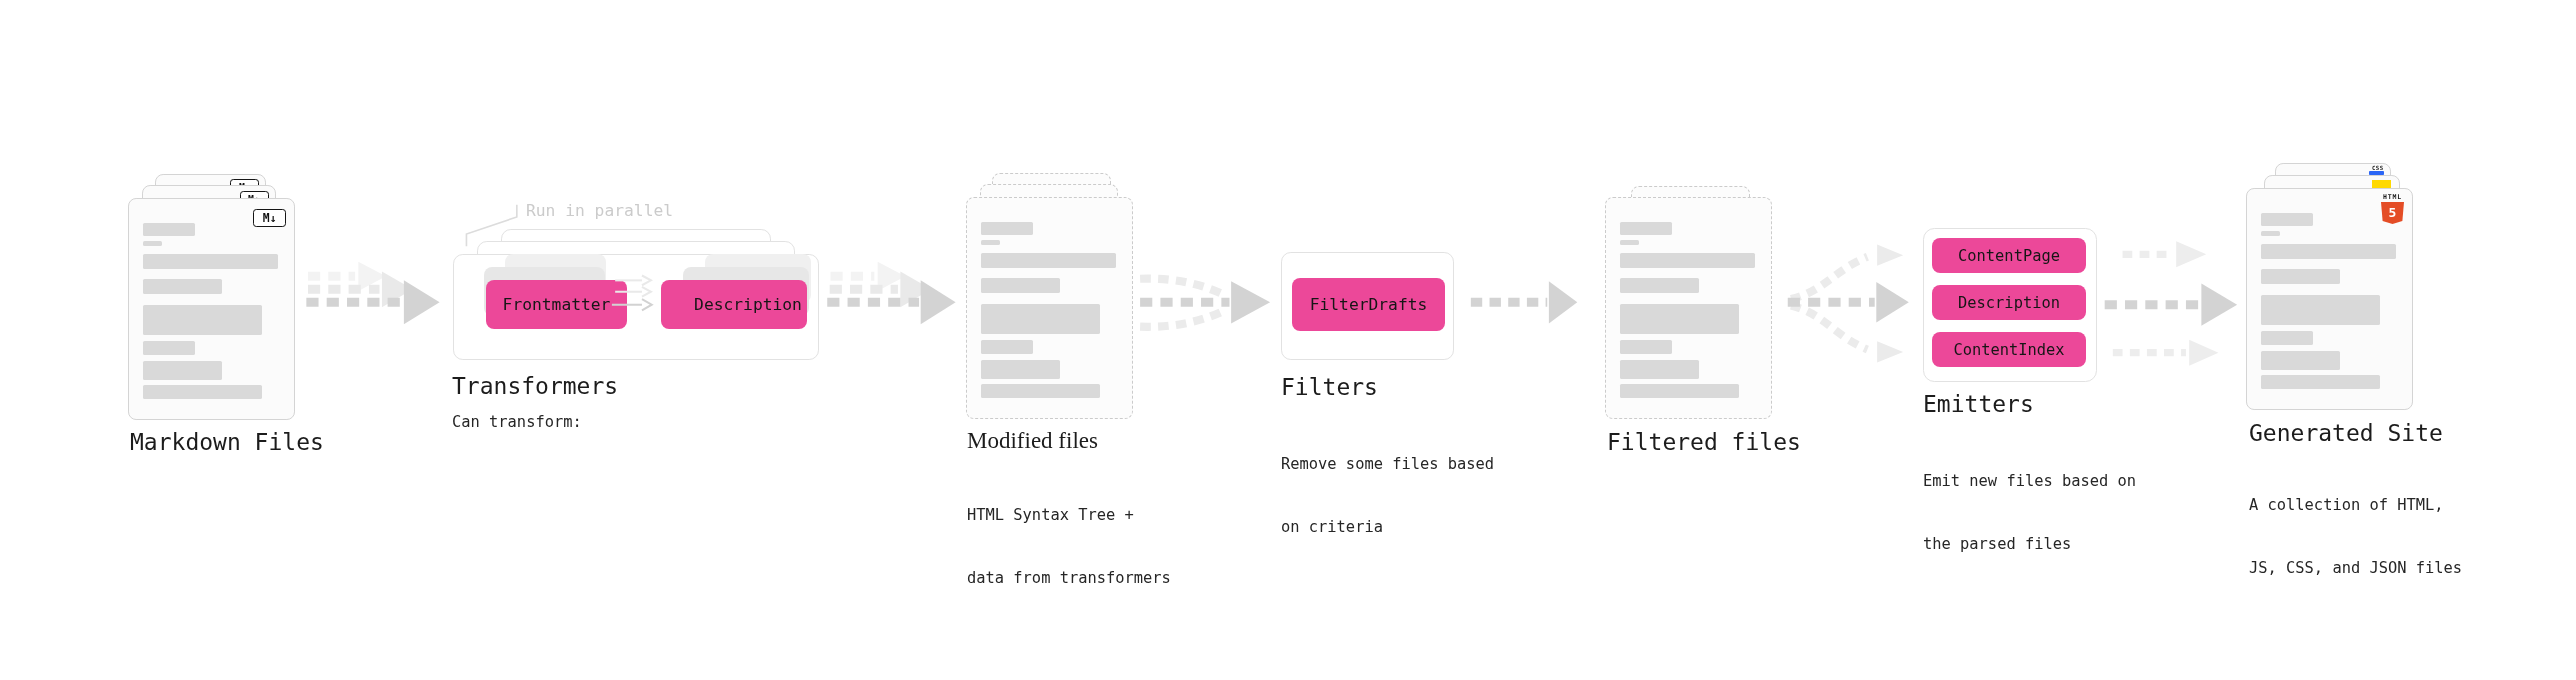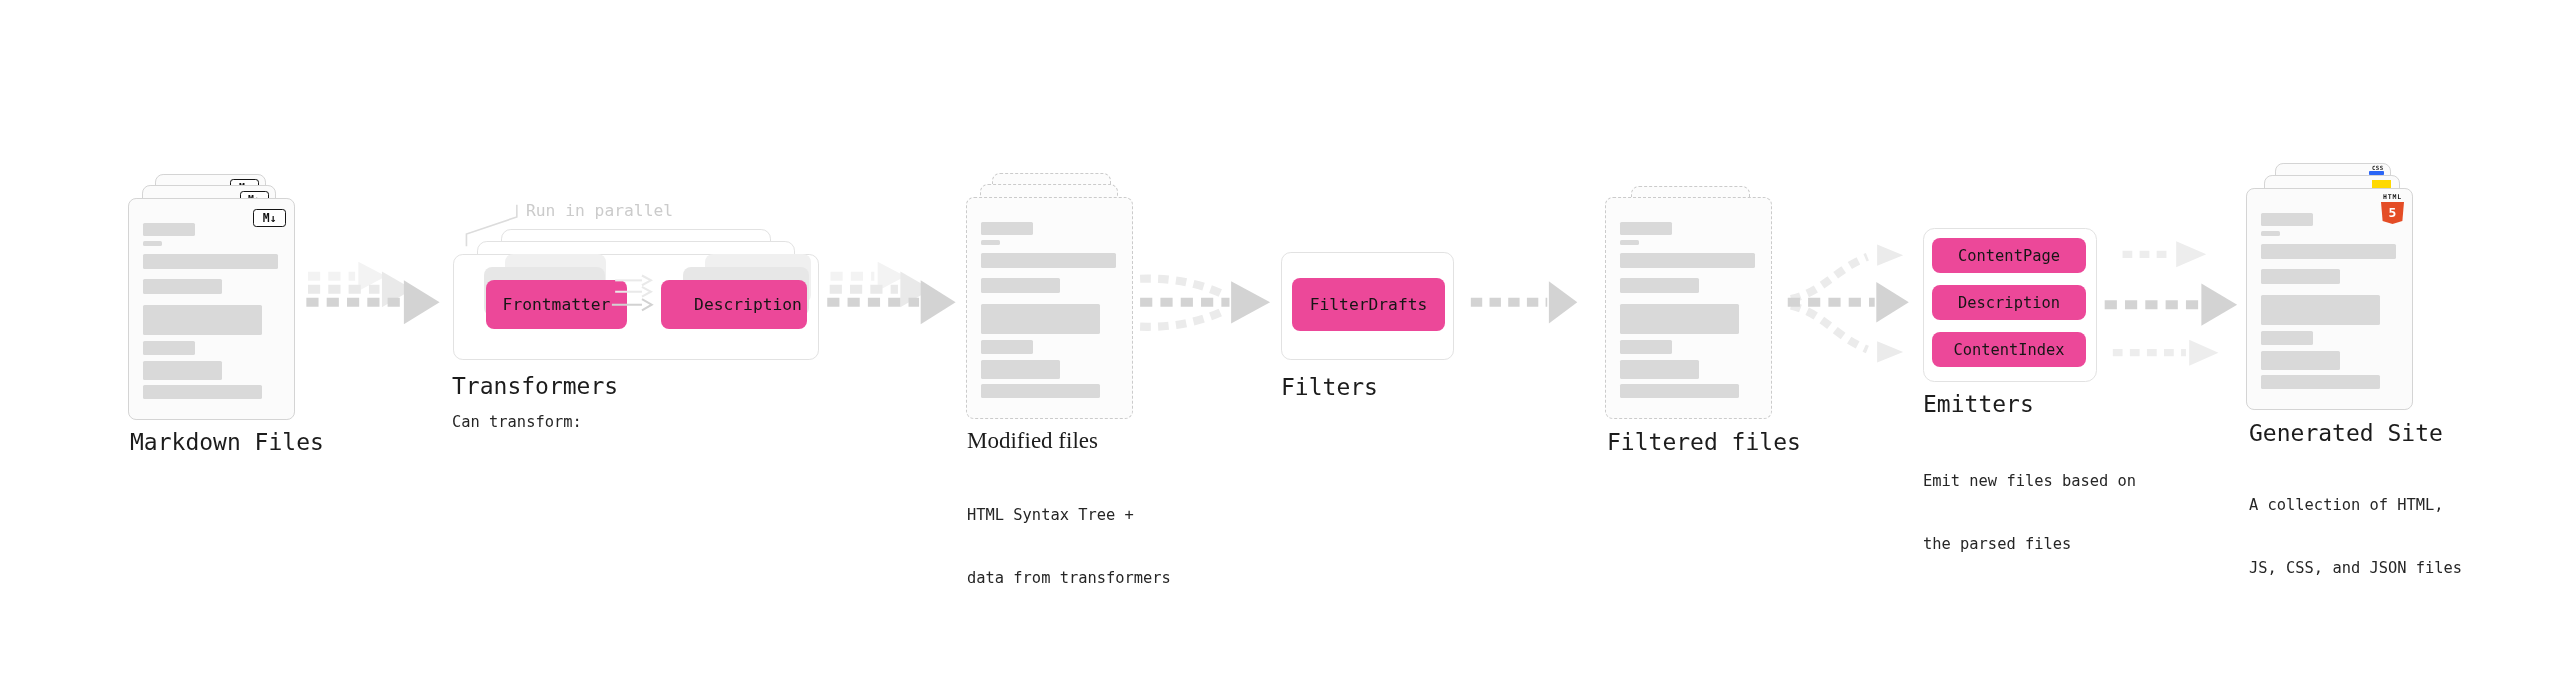--- a/index.html
+++ b/index.html
@@ -103,20 +103,24 @@
   </div>
   <div class="stage-label" style="left:967px;top:427px;font-family:Liberation Serif, serif;">Modified files</div>
   <div class="stage-desc" style="left:967px;top:463px;">
     <div>HTML Syntax Tree +</div>
     <div>data from transformers</div>
   </div>
 
   <div class="panel" style="left:1281px;top:252px;width:173px;height:108px;"></div>
   <div class="chip" style="left:1292px;top:278px;width:153px;height:53px;">FilterDrafts</div>
   <div class="stage-label" style="left:1281px;top:373px;">Filters</div>
+  <div class="stage-desc" style="left:1281px;top:412px;">
+    <div>Remove some files based</div>
+    <div>on criteria</div>
+  </div>
 
   <div class="card dashed" style="left:1631px;top:186px;width:119px;"></div>
   <div class="card dashed" style="left:1605px;top:197px;">
     <div class="bars">
       <div></div>
         <div></div>
         <div></div>
         <div></div>
         <div></div>
         <div></div>

